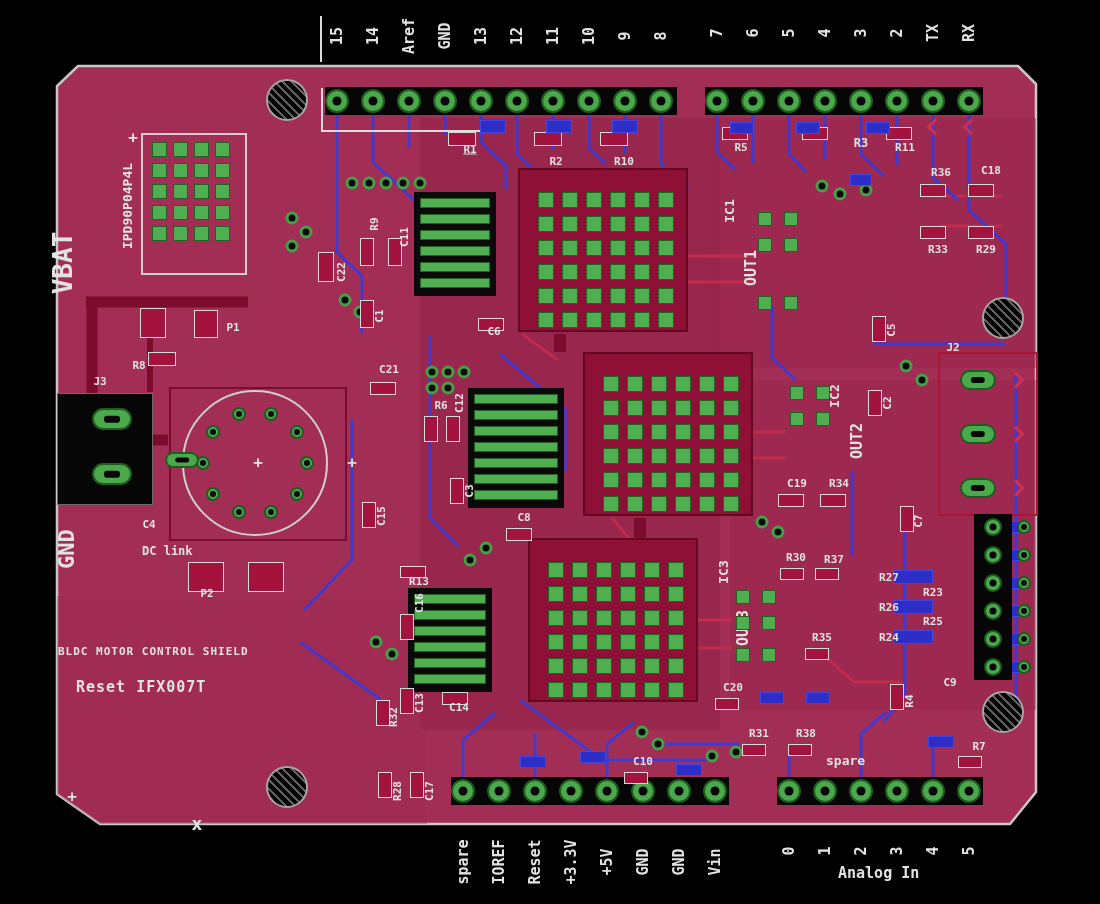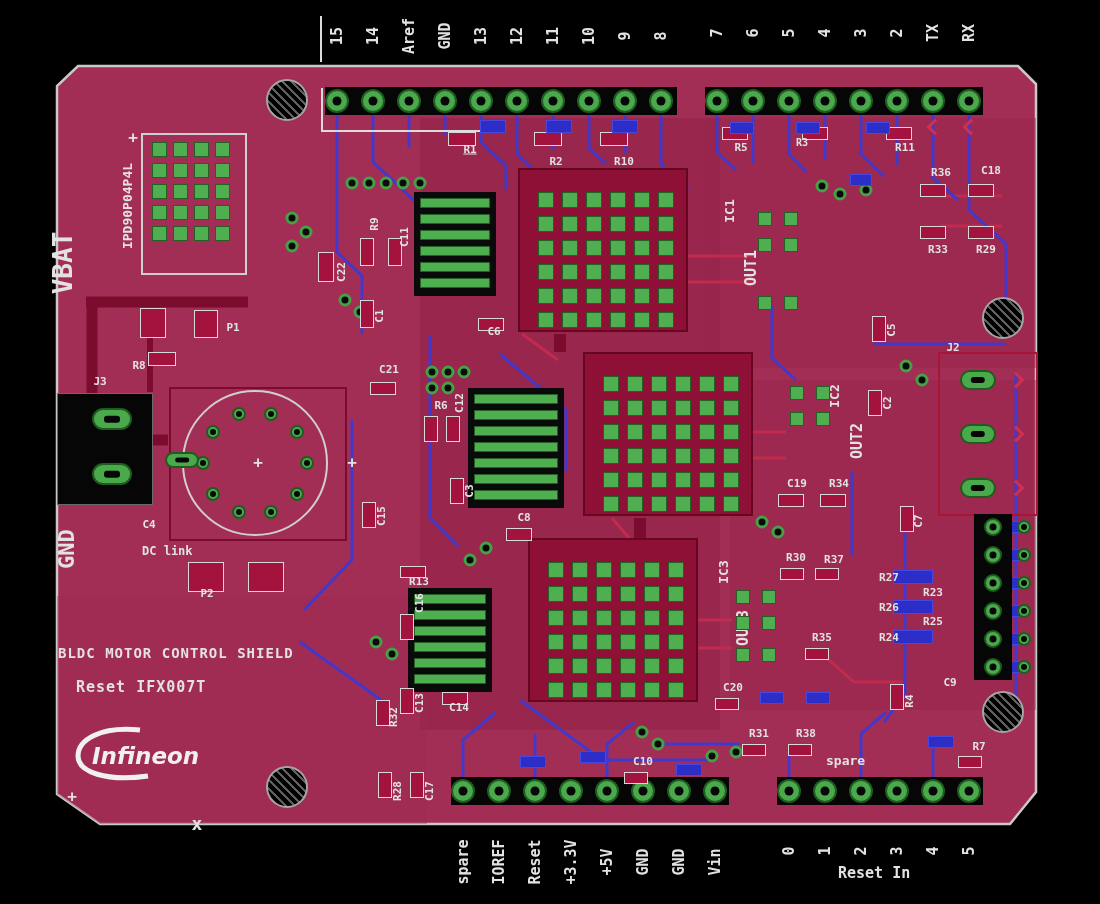--- a/index.html
+++ b/index.html
@@ -123,32 +123,26 @@
   <div class="mhole" style="left:266px;top:79px"></div>
   <div class="mhole" style="left:982px;top:297px"></div>
   <div class="mhole" style="left:266px;top:766px"></div>
   <div class="mhole" style="left:982px;top:691px"></div>
 
   <div class="abs" style="left:141px;top:133px;width:102px;height:138px;border:2px solid #cfcfcf"></div>
 
   <div class="silk v" style="left:63px;top:263px;font-size:26px">VBAT</div>
   <div class="silk v" style="left:67px;top:549px;font-size:22px">GND</div>
   <div class="silk v" style="left:127px;top:206px;font-size:13px">IPD90P04P4L</div>
-  <div class="silkL" style="left:58px;top:646px;font-size:14px;letter-spacing:1px">BLDC MOTOR CONTROL SHIELD</div>
+  <div class="silkL" style="left:58px;top:646px;font-size:11px;letter-spacing:1px">BLDC MOTOR CONTROL SHIELD</div>
   <div class="silkL" style="left:76px;top:680px;font-size:15px;letter-spacing:1px">Reset IFX007T</div>
   <div class="silkL" style="left:142px;top:545px;font-size:12px">DC link</div>
   <div class="silkL" style="left:826px;top:754px;font-size:13px">spare</div>
-  <div class="silkL" style="left:838px;top:866px;font-size:15px">Reset In</div>
-
-  <div class="abs" style="left:62px;top:718px;width:170px;height:70px">
-    <svg width="170" height="70" viewBox="0 0 170 70">
-      <path d="M78,12 C38,8 16,22 16,38 C16,54 44,64 86,58" stroke="#f0f0f0" stroke-width="5" fill="none"></path>
-      <text x="30" y="46" font-family="DejaVu Sans, sans-serif" font-size="23" font-weight="bold" font-style="italic" fill="#f0f0f0">Infineon</text>
-    </svg>
-  </div>
+  <div class="silkL" style="left:838px;top:866px;font-size:15px">Analog In</div>
+
 
 <div class="pad" style="left: 325px; top: 89px; width: 24px; height: 24px;">
       <div class="phole" style="width: 9px; height: 9px;"></div>
     </div>
     <div class="silk v" style="left: 337px; top: 36px; font-size: 15px;">15</div>
     <div class="pad" style="left: 361px; top: 89px; width: 24px; height: 24px;">
       <div class="phole" style="width: 9px; height: 9px;"></div>
     </div>
     <div class="silk v" style="left: 373px; top: 36px; font-size: 15px;">14</div>
     <div class="pad" style="left: 397px; top: 89px; width: 24px; height: 24px;">
@@ -639,21 +633,21 @@
     <div class="chev left" style="left: 971px; top: 127px;"></div>
     <div class="silk" style="left: 258px; top: 463px; font-size: 16px;">+</div>
     <div class="silk" style="left: 352px; top: 463px; font-size: 16px;">+</div>
     <div class="silk" style="left: 133px; top: 138px; font-size: 16px;">+</div>
     <div class="silk" style="left: 72px; top: 797px; font-size: 16px;">+</div>
     <div class="silk" style="left: 197px; top: 824px; font-size: 18px;">x</div>
     <div class="silk" style="left: 470px; top: 149px; font-size: 11px; text-decoration: underline;">R1</div>
     <div class="silk" style="left: 556px; top: 161px; font-size: 11px;">R2</div>
     <div class="silk" style="left: 624px; top: 161px; font-size: 11px;">R10</div>
     <div class="silk" style="left: 741px; top: 147px; font-size: 11px;">R5</div>
-    <div class="silk" style="left: 802px; top: 143px; font-size: 10px;">R3</div>
+    <div class="silk" style="left: 861px; top: 143px; font-size: 12px;">R3</div>
     <div class="silk" style="left: 905px; top: 147px; font-size: 11px;">R11</div>
     <div class="silk" style="left: 941px; top: 172px; font-size: 11px;">R36</div>
     <div class="silk" style="left: 991px; top: 170px; font-size: 11px;">C18</div>
     <div class="silk" style="left: 938px; top: 249px; font-size: 11px;">R33</div>
     <div class="silk" style="left: 986px; top: 249px; font-size: 11px;">R29</div>
     <div class="silk v" style="left: 341px; top: 272px; font-size: 11px;">C22</div>
     <div class="silk v" style="left: 374px; top: 224px; font-size: 11px;">R9</div>
     <div class="silk v" style="left: 404px; top: 237px; font-size: 11px;">C11</div>
     <div class="silk v" style="left: 379px; top: 316px; font-size: 11px;">C1</div>
     <div class="silk" style="left: 494px; top: 331px; font-size: 11px;">C6</div>

